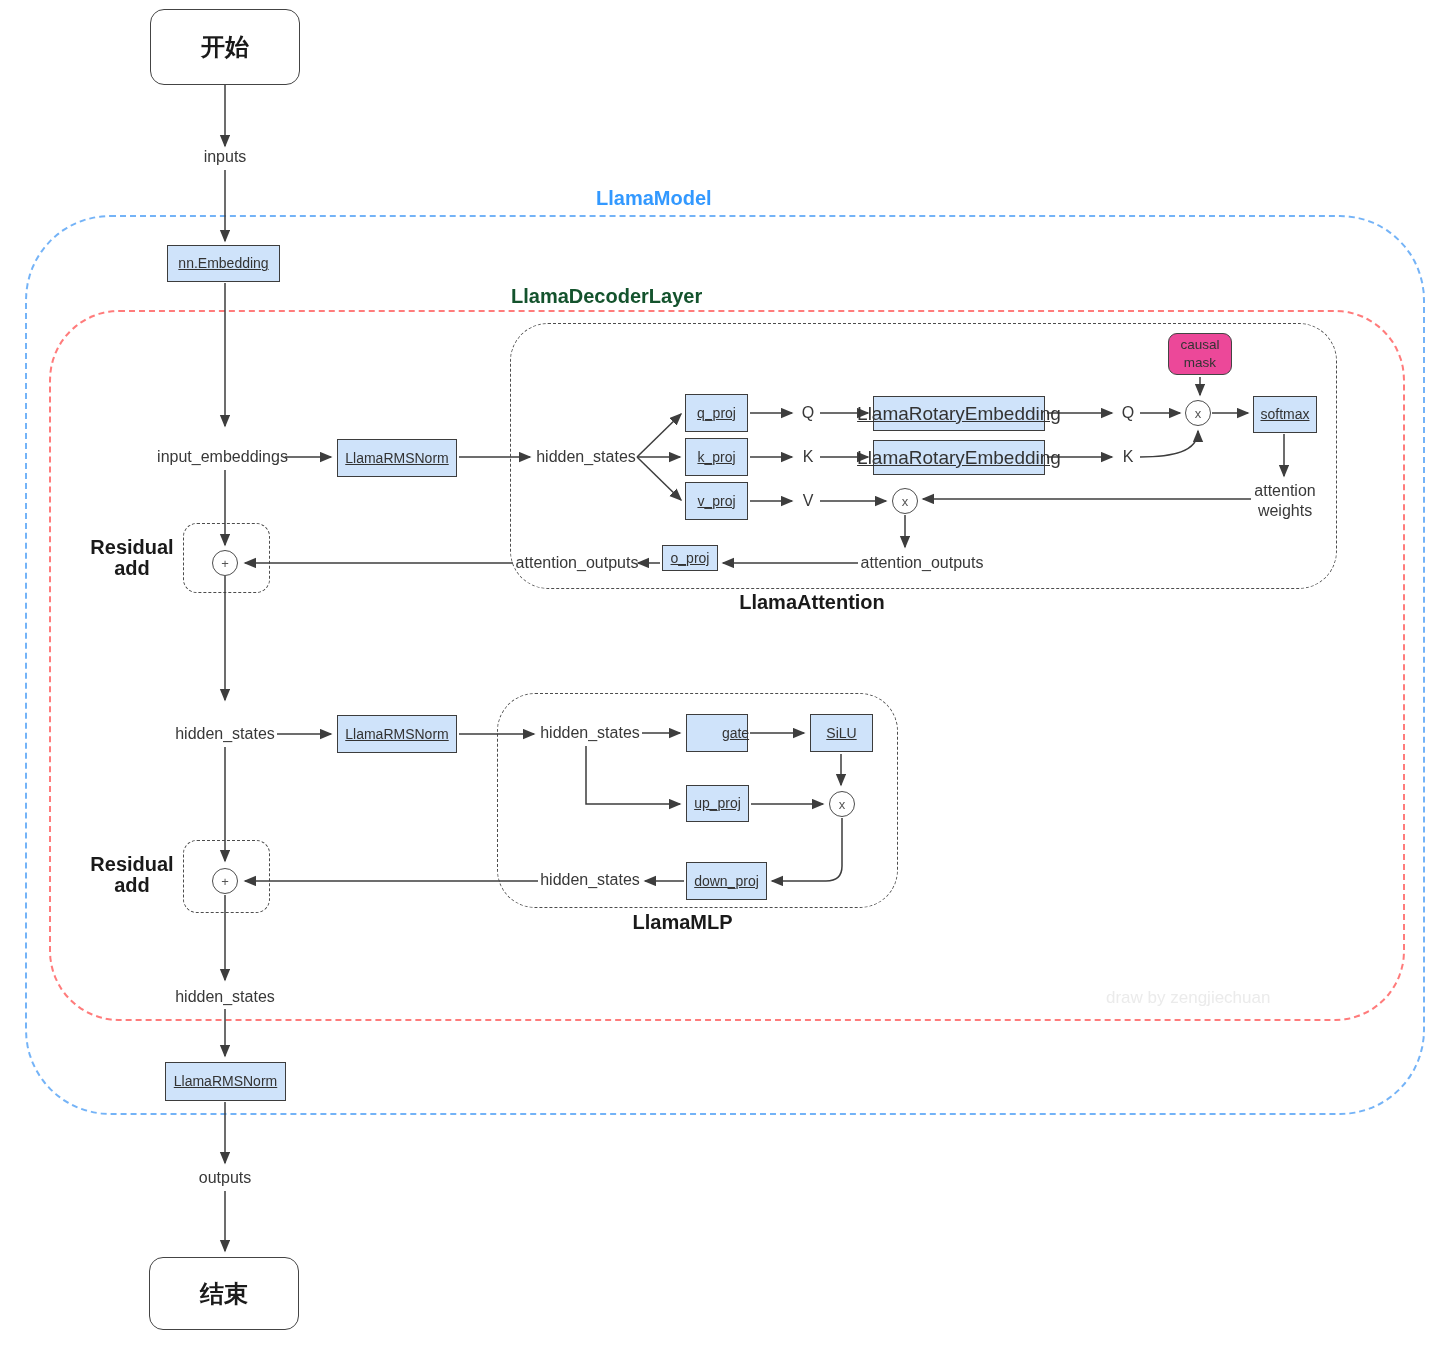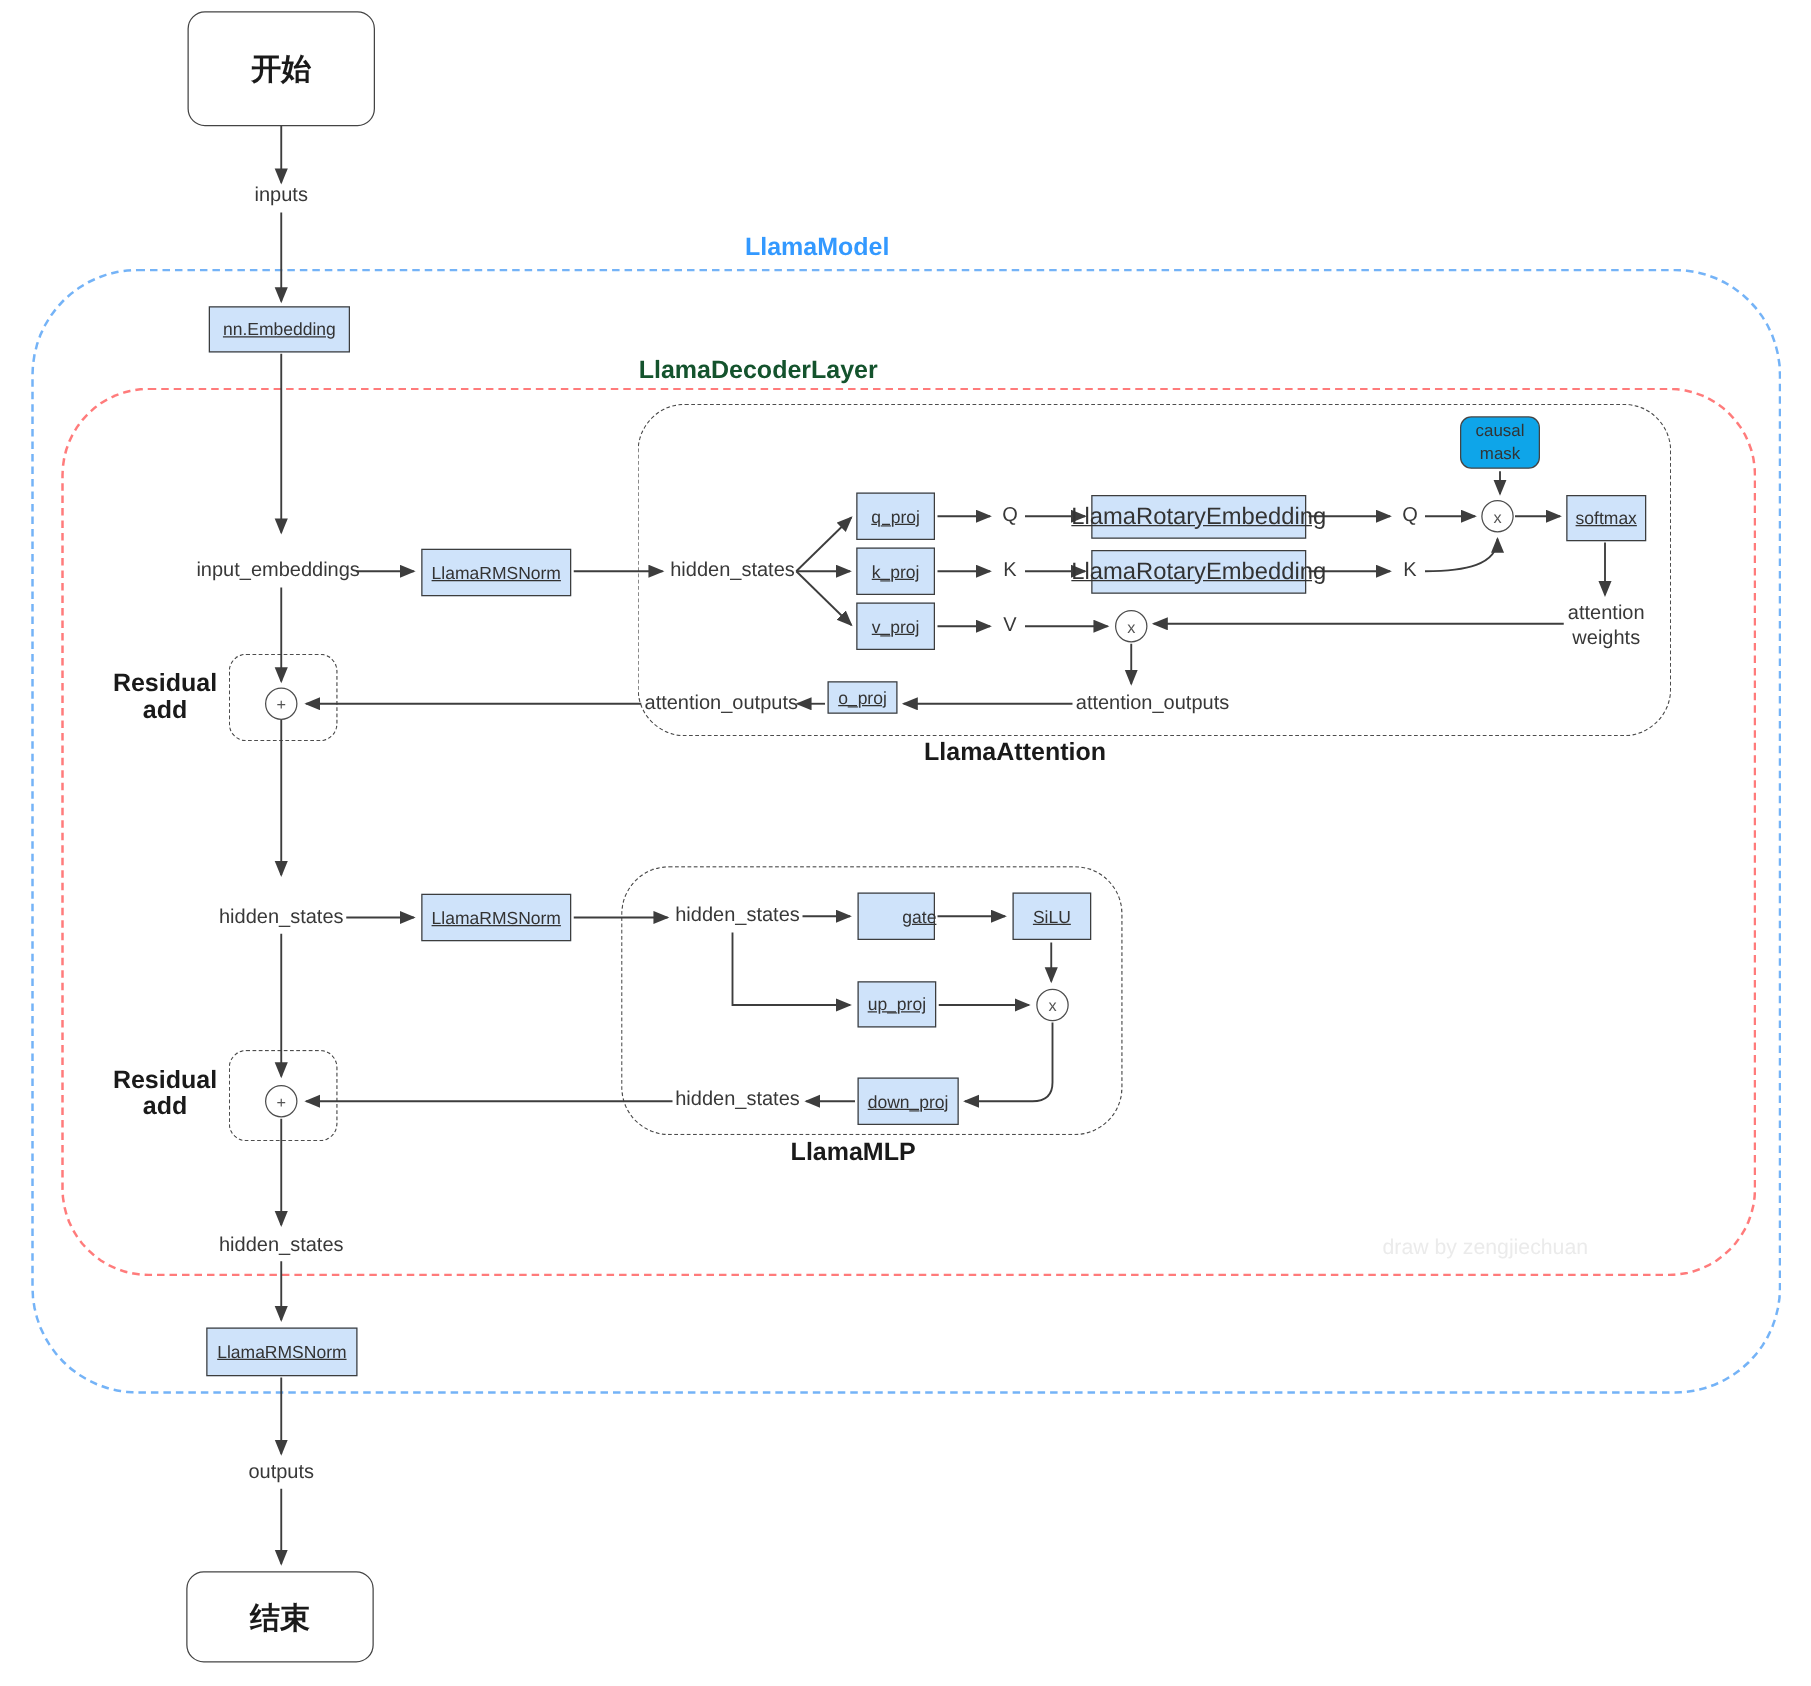--- a/index.html
+++ b/index.html
@@ -15,21 +15,21 @@
 
   
   .node{position:absolute;display:flex;align-items:center;justify-content:center;
         background:#cfe3fa;border:1.6px solid #3d3d3d;box-sizing:border-box;
         font-size:14px;color:#333;text-align:center;line-height:1.15;z-index:3;text-decoration:underline;}
   .node.small-font{font-size:19px;}
   .terminal{position:absolute;display:flex;align-items:center;justify-content:center;
         background:#fff;border:1.7px solid #444;border-radius:14px;box-sizing:border-box;
         font-size:24px;font-weight:bold;color:#1a1a1a;z-index:3;}
   .whitebox{position:absolute;display:flex;align-items:center;justify-content:center;
-        background:#0ea5e9;border:1.6px solid #444;border-radius:9px;box-sizing:border-box;
+        background:#ec4899;border:1.6px solid #444;border-radius:9px;box-sizing:border-box;
         font-size:13.5px;color:#333;text-align:center;line-height:1.3;z-index:3;}
 
   
   .lbl{position:absolute;display:flex;align-items:center;justify-content:center;
        font-size:16px;color:#383838;text-align:center;line-height:1.25;z-index:4;white-space:nowrap;}
   .lbl.wrap{white-space:normal;}
   .lbl.bold{font-weight:bold;color:#1a1a1a;}
   .lbl.big{font-size:20px;}
   .title-model{position:absolute;font-weight:bold;font-size:20px;color:#3399ff;z-index:4;}
   .title-decoder{position:absolute;font-weight:bold;font-size:20px;color:#14532d;z-index:4;}
@@ -108,21 +108,21 @@
       <path d="M750,733 H804" marker-end="url(#ah)"></path>
       <path d="M841,754 V785" marker-end="url(#ah)"></path>
       <path d="M586,746 V804 H680" marker-end="url(#ah)"></path>
       <path d="M751,804 H823" marker-end="url(#ah)"></path>
       <path d="M842,818 V866 Q842,881 826,881 H772" marker-end="url(#ah)"></path>
       <path d="M684,881 H645" marker-end="url(#ah)"></path>
       <path d="M538,881 H245" marker-end="url(#ah)"></path>
     </g>
   </svg>
 
-  <div class="terminal" style="left:150px;top:9px;width:150px;height:92px;">开始</div>
+  <div class="terminal" style="left:150px;top:9px;width:150px;height:76px;">开始</div>
   <div class="terminal" style="left:149px;top:1257px;width:150px;height:73px;">结束</div>
 
   <div class="node" style="left:167px;top:245px;width:113px;height:37px;">nn.Embedding</div>
   <div class="node" style="left:337px;top:439px;width:120px;height:38px;">LlamaRMSNorm</div>
   <div class="node" style="left:685px;top:394px;width:63px;height:38px;">q_proj</div>
   <div class="node" style="left:685px;top:438px;width:63px;height:38px;">k_proj</div>
   <div class="node" style="left:685px;top:482px;width:63px;height:38px;">v_proj</div>
   <div class="node small-font" style="left:873px;top:396px;width:172px;height:35px;">LlamaRotaryEmbedding</div>
   <div class="node small-font" style="left:873px;top:440px;width:172px;height:35px;">LlamaRotaryEmbedding</div>
   <div class="node" style="left:1253px;top:396px;width:64px;height:37px;">softmax</div>

